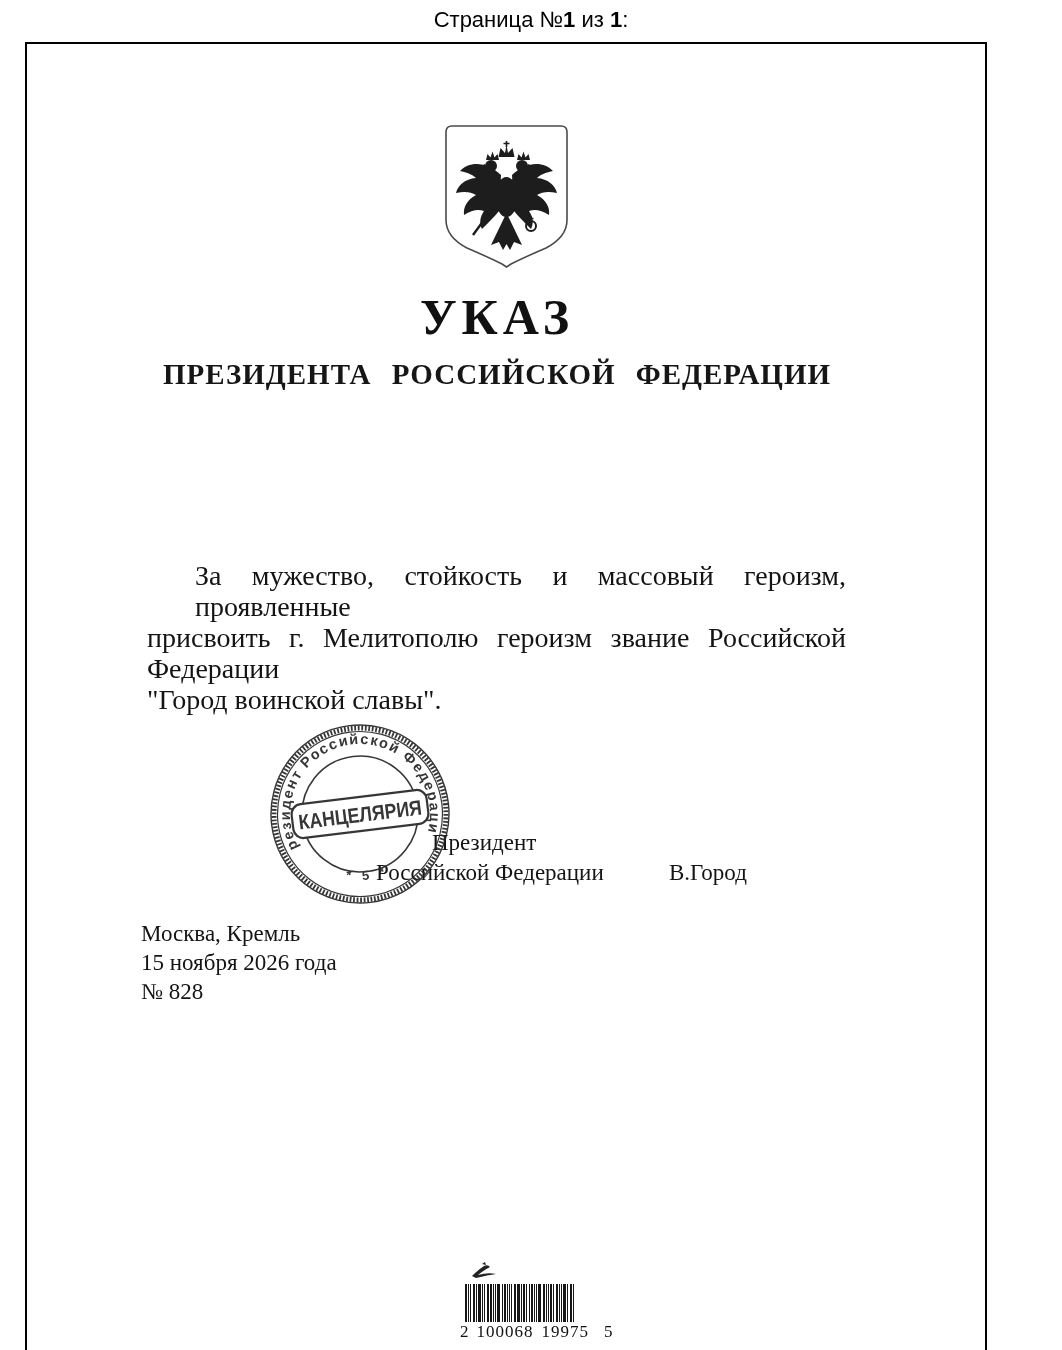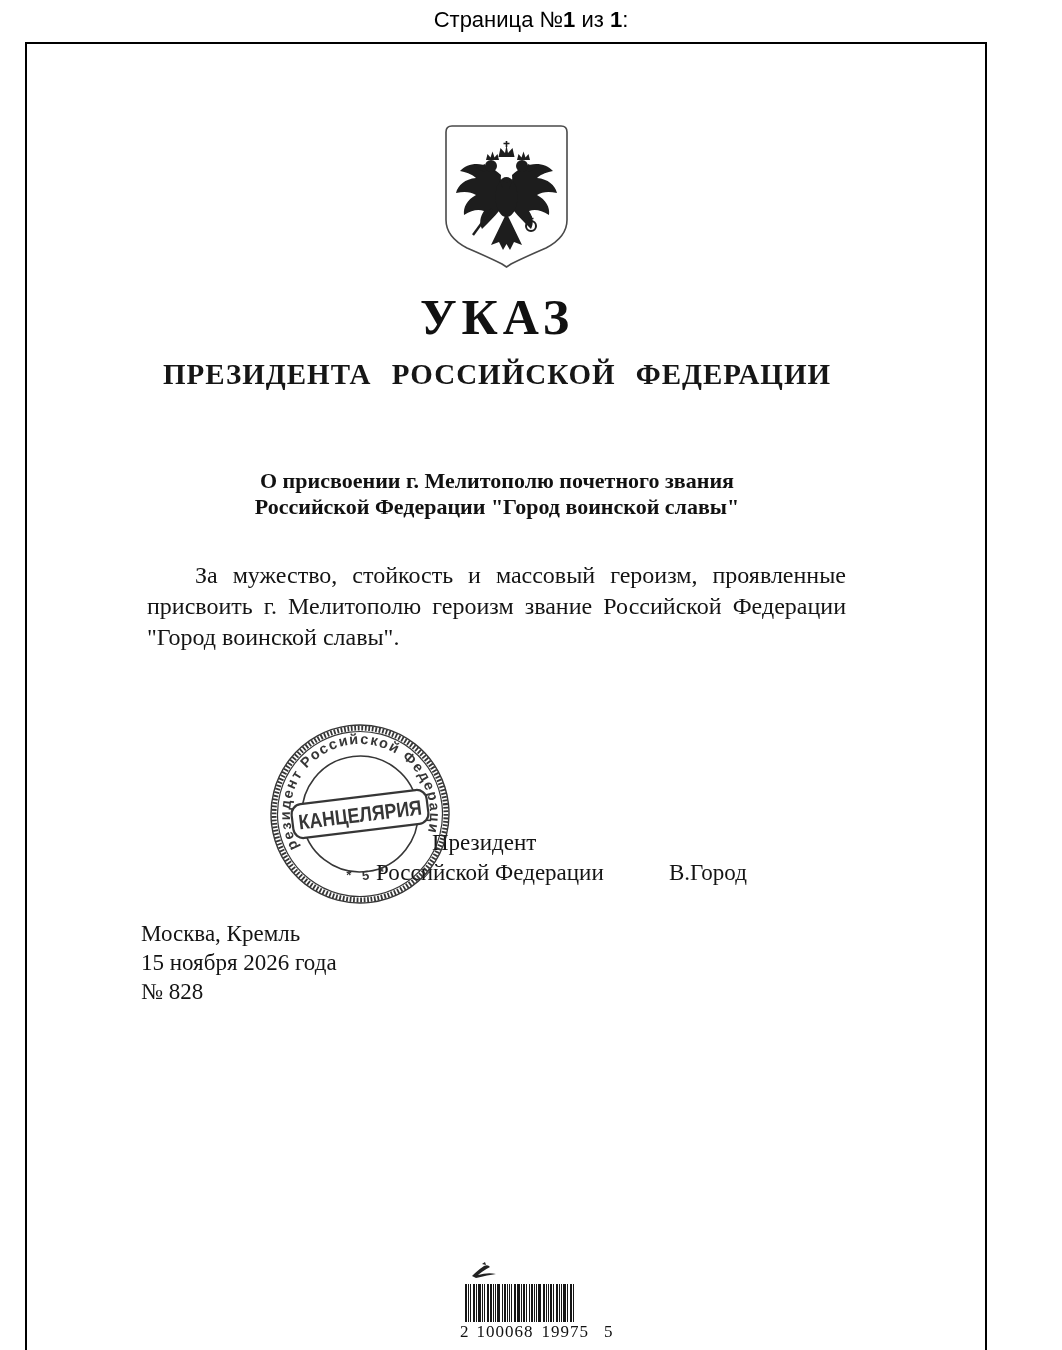--- a/index.html
+++ b/index.html
@@ -17,21 +17,21 @@
   .abs { position:absolute; }
 
   .crest { left:443px; top:123px; width:127px; height:146px; }
 
   .centerband { left:147px; width:700px; text-align:center; }
   .decree-title { top:288px; font-size:50px; font-weight:700; letter-spacing:5px; color:#111; }
   .decree-org   { top:358px; font-size:29px; font-weight:600; word-spacing:12px; letter-spacing:1px; color:#161616; }
 
   .subject { top:468px; font-size:22px; font-weight:700; line-height:26px; color:#111; }
 
-  .bodytext { top:560px; left:147px; width:699px; font-size:24px; line-height:31px; color:#141414; }
+  .bodytext { top:560px; left:147px; width:699px; font-size:28px; line-height:31px; color:#141414; }
   .bodytext .jline { text-align:justify; text-align-last:justify; }
   .bodytext .jline.indent { padding-left:48px; }
   .bodytext .lastline { text-align:left; }
 
   .stamp { left:266px; top:720px; width:188px; height:188px; z-index:5; opacity:.92; }
 
   .sig { font-size:23px; color:#141414; white-space:nowrap; }
   .sig1 { left:432px; top:830px; }
   .sig2 { left:376px; top:860px; }
   .signame { left:669px; top:860px; }
@@ -80,24 +80,20 @@
       <path d="M63.5,24 v-6 M60.5,20.5 h6" stroke-width="1.6"></path>
       <line x1="49" y1="86" x2="30" y2="112" stroke-width="2.4"></line>
       <circle cx="88" cy="103" r="5" stroke-width="2"></circle>
       <path d="M88,98 v-5 M85.5,95.5 h5" stroke-width="1.4"></path>
     </g>
   </svg>
 
   <div class="abs centerband decree-title">УКАЗ</div>
   <div class="abs centerband decree-org">ПРЕЗИДЕНТА РОССИЙСКОЙ ФЕДЕРАЦИИ</div>
 
-  <div class="abs centerband subject">
-    <div>О присвоении г. Мелитополю почетного звания</div>
-    <div>Российской Федерации "Город воинской славы"</div>
-  </div>
 
   <div class="abs bodytext">
     <div class="jline indent">За мужество, стойкость и массовый героизм, проявленные</div>
     <div class="jline">присвоить г. Мелитополю героизм звание Российской Федерации</div>
     <div class="lastline">"Город воинской славы".</div>
   </div>
 
   <svg class="abs stamp" viewBox="0 0 188 188">
     <defs>
       <path id="ringPath" d="M 28.2,117.9 A 70,70 0 1 1 159.8,117.9" fill="none"></path>

